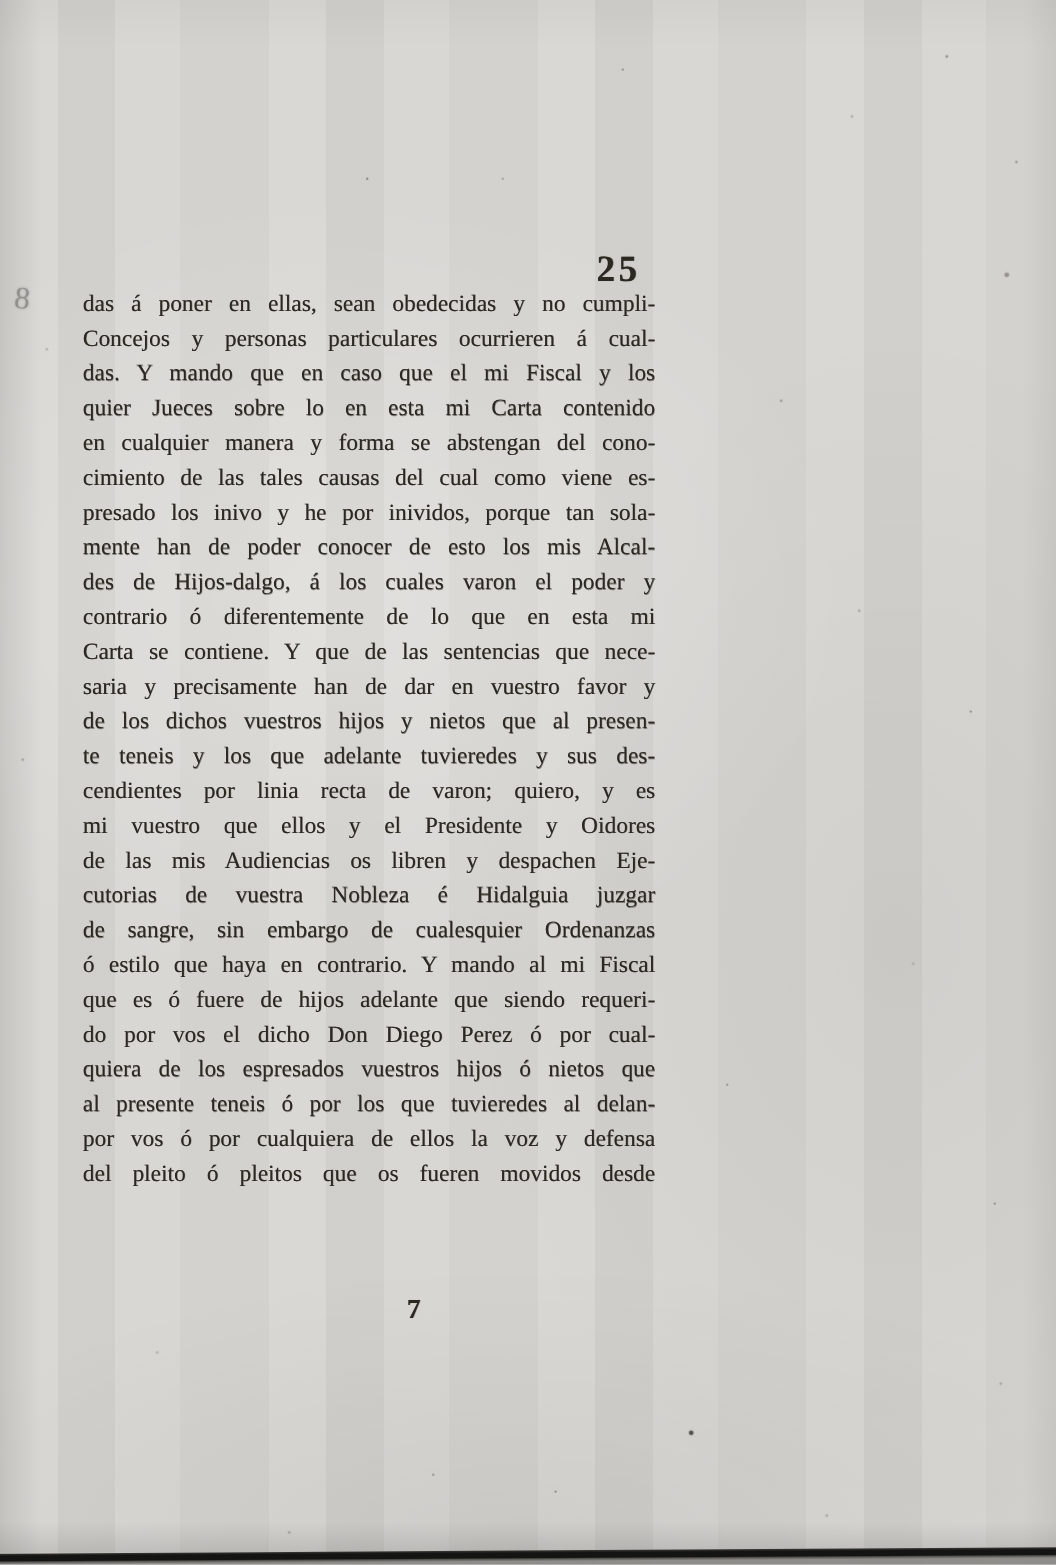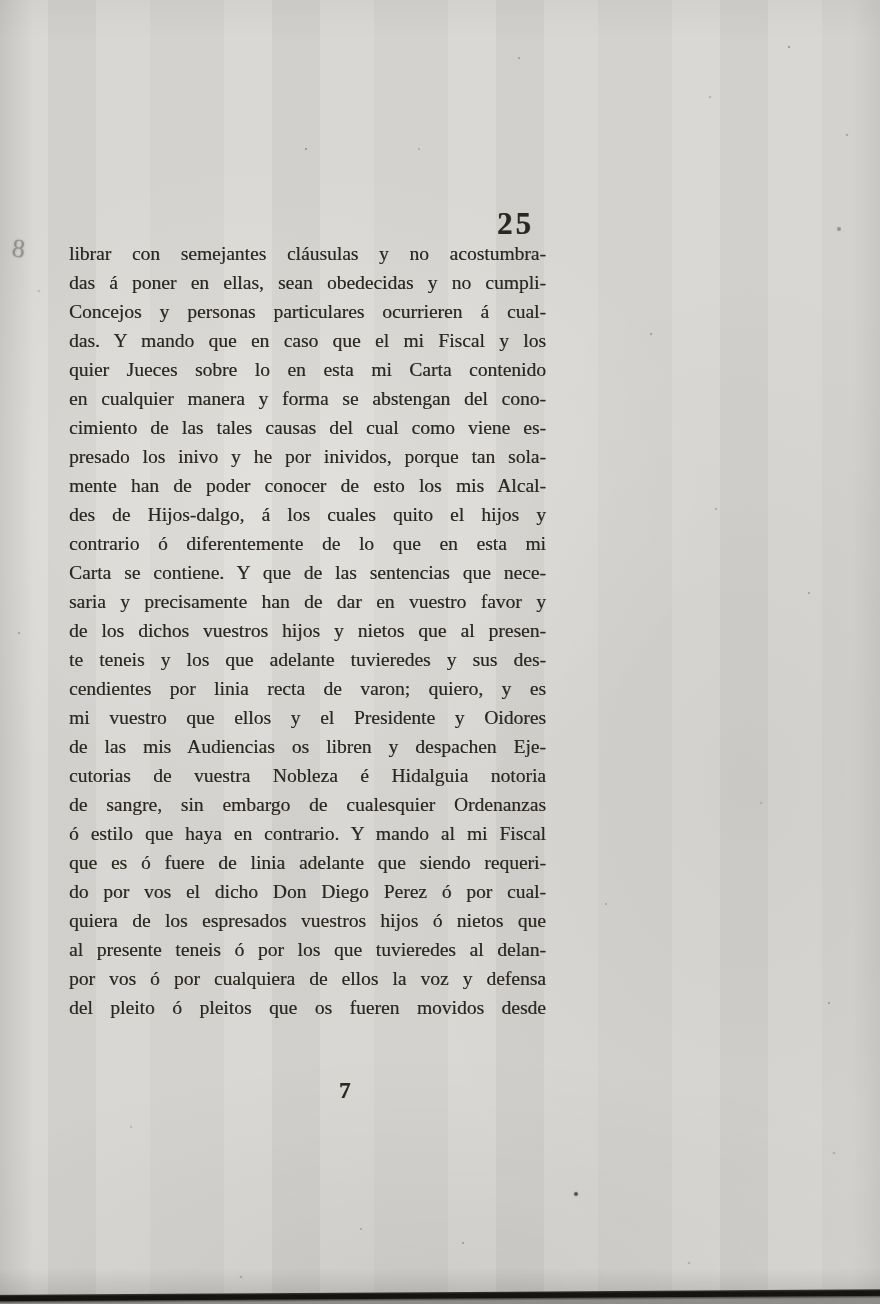--- a/index.html
+++ b/index.html
@@ -137,42 +137,41 @@
 
 <div class="scan">
   <div class="texture"></div>
   <div class="specks"></div>
 
   <div class="ghost">8</div>
 
   <div class="folio">25</div>
 
   <div class="text-block">
-      <div class="text-line">librar con semejantes cláusulas y no acostumbra-</div>
       <div class="text-line">das á poner en ellas, sean obedecidas y no cumpli-</div>
       <div class="text-line">Concejos y personas particulares ocurrieren á cual-</div>
       <div class="text-line">das. Y mando que en caso que el mi Fiscal y los</div>
       <div class="text-line">quier Jueces sobre lo en esta mi Carta contenido</div>
       <div class="text-line">en cualquier manera y forma se abstengan del cono-</div>
       <div class="text-line">cimiento de las tales causas del cual como viene es-</div>
       <div class="text-line">presado los inivo y he por inividos, porque tan sola-</div>
       <div class="text-line">mente han de poder conocer de esto los mis Alcal-</div>
-      <div class="text-line">des de Hijos-dalgo, á los cuales quito el hijos y</div>
+      <div class="text-line">des de Hijos-dalgo, á los cuales varon el poder y</div>
       <div class="text-line">contrario ó diferentemente de lo que en esta mi</div>
       <div class="text-line">Carta se contiene. Y que de las sentencias que nece-</div>
       <div class="text-line">saria y precisamente han de dar en vuestro favor y</div>
       <div class="text-line">de los dichos vuestros hijos y nietos que al presen-</div>
       <div class="text-line">te teneis y los que adelante tuvieredes y sus des-</div>
       <div class="text-line">cendientes por linia recta de varon; quiero, y es</div>
       <div class="text-line">mi vuestro que ellos y el Presidente y Oidores</div>
       <div class="text-line">de las mis Audiencias os libren y despachen Eje-</div>
-      <div class="text-line">cutorias de vuestra Nobleza é Hidalguia notoria</div>
+      <div class="text-line">cutorias de vuestra Nobleza é Hidalguia juzgar</div>
       <div class="text-line">de sangre, sin embargo de cualesquier Ordenanzas</div>
       <div class="text-line">ó estilo que haya en contrario. Y mando al mi Fiscal</div>
-      <div class="text-line">que es ó fuere de linia adelante que siendo requeri-</div>
+      <div class="text-line">que es ó fuere de hijos adelante que siendo requeri-</div>
       <div class="text-line">do por vos el dicho Don Diego Perez ó por cual-</div>
       <div class="text-line">quiera de los espresados vuestros hijos ó nietos que</div>
       <div class="text-line">al presente teneis ó por los que tuvieredes al delan-</div>
       <div class="text-line">por vos ó por cualquiera de ellos la voz y defensa</div>
       <div class="text-line">del pleito ó pleitos que os fueren movidos desde</div>
     </div>
 
   <div class="signature-mark">7</div>
 
   <div class="bottom-shade"></div>

